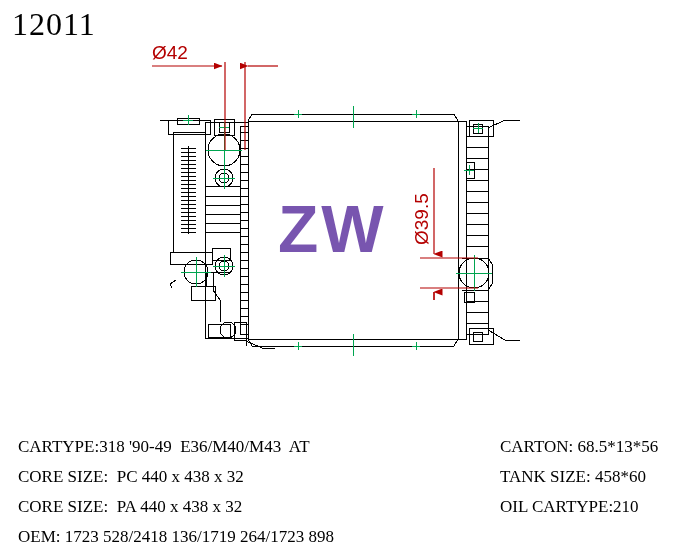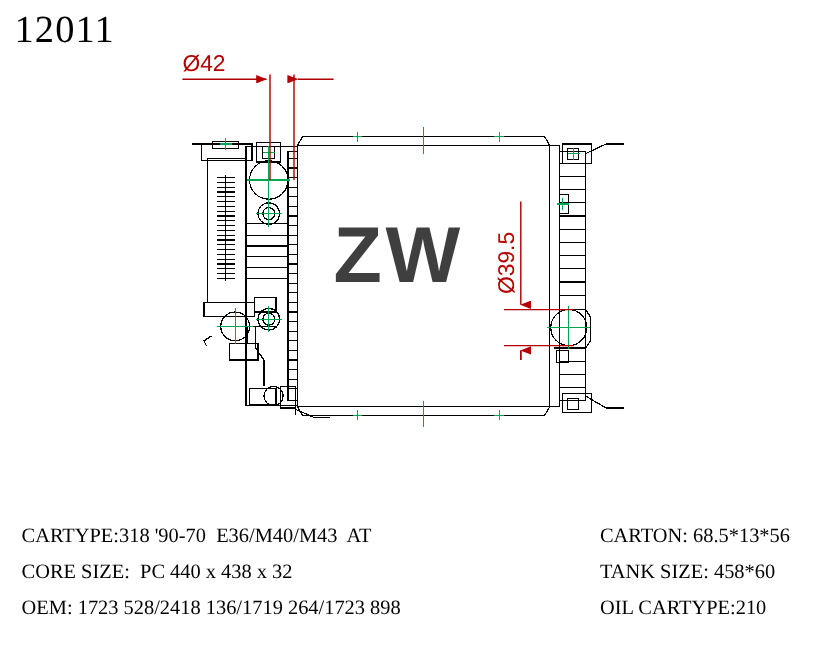--- a/index.html
+++ b/index.html
@@ -40,26 +40,26 @@
   #drawing-svg {
     display: block;
     width: 690px;
     height: 420px;
   }
 
   
   #watermark {
     position: absolute;
     left: 278px;
-    top: 179px;
+    top: 196px;
     font-family: "Liberation Sans", "DejaVu Sans", sans-serif;
     font-size: 66px;
     font-weight: bold;
     letter-spacing: 3px;
-    color: #000000;
+    color: #4c1d95;
     opacity: 0.75;
     pointer-events: none;
     line-height: 1;
     white-space: pre;
   }
 
   
   #spec-block {
     position: absolute;
     left: 0;
@@ -363,22 +363,23 @@
     </g>
     <text x="0" y="0" fill="#b40000" font-family="Liberation Sans, DejaVu Sans, sans-serif" font-size="19" transform="translate(428,245) rotate(-90)">Ø39.5</text>
   </svg>
 </div>
 
 <div id="watermark">ZW</div>
 
 <div id="spec-block">
 
   <div class="spec-col" id="spec-col-left">
-    <div class="spec-line">CARTYPE:318 '90-70  E36/M40/M43  AT</div>
+    <div class="spec-line">CARTYPE:318 '90-49  E36/M40/M43  AT</div>
     <div class="spec-line">CORE SIZE:  PC 440 x 438 x 32</div>
+    <div class="spec-line">CORE SIZE:  PA 440 x 438 x 32</div>
     <div class="spec-line">OEM: 1723 528/2418 136/1719 264/1723 898</div>
   </div>
 
   <div class="spec-col" id="spec-col-right">
     <div class="spec-line">CARTON: 68.5*13*56</div>
     <div class="spec-line">TANK SIZE: 458*60</div>
     <div class="spec-line">OIL CARTYPE:210</div>
   </div>
 </div>
 

